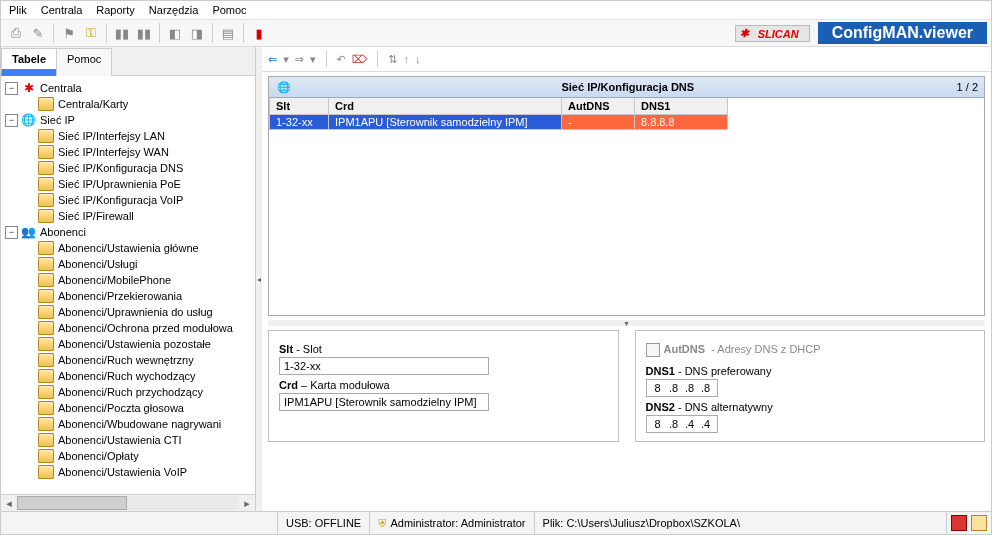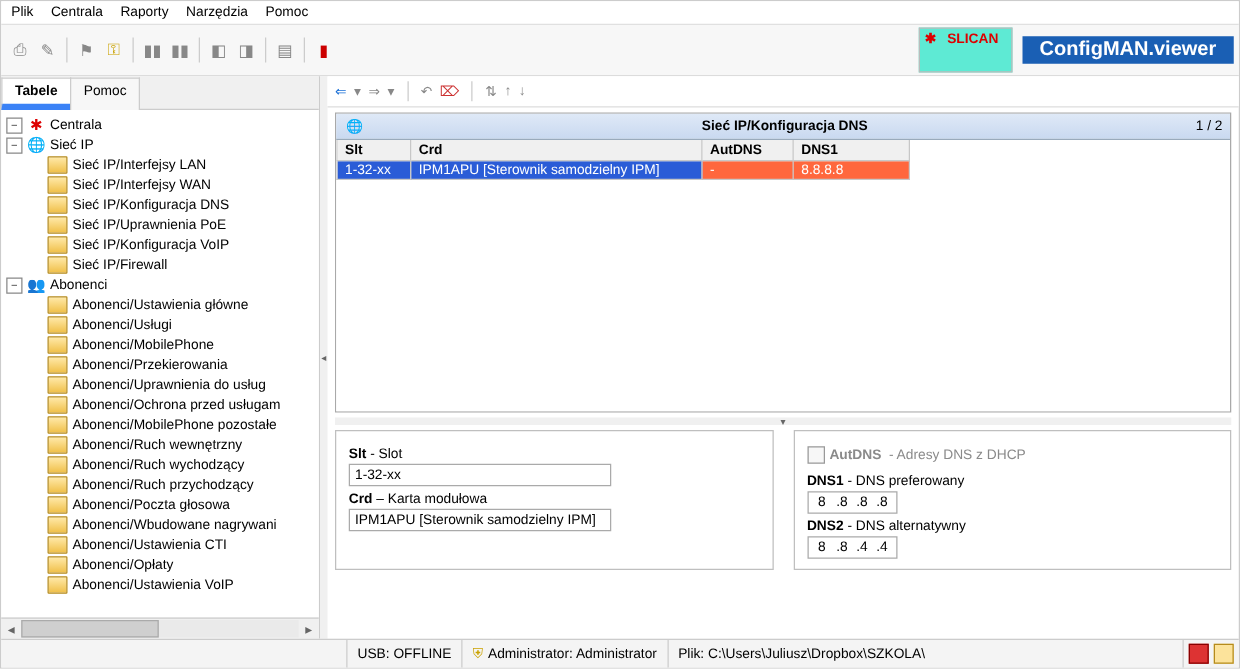--- a/index.html
+++ b/index.html
@@ -3,28 +3,28 @@
 <meta charset="utf-8">
 <style>
 html,body{margin:0;padding:0;font-family:Tahoma,Arial,sans-serif;font-size:11px;color:#000;background:#fff;overflow:hidden}
 .app{width:992px;height:535px;display:flex;flex-direction:column;border:1px solid #ccc;box-sizing:border-box;position:relative}
 .menubar{display:flex;gap:14px;padding:3px 8px;background:#fff;border-bottom:1px solid #e0e0e0}
 .menubar span{cursor:default}
 .toolbar{display:flex;align-items:center;padding:2px 4px;border-bottom:1px solid #dcdcdc;background:#f7f7f7}
 .toolbar .tb{width:20px;height:22px;margin:0 1px;display:inline-flex;align-items:center;justify-content:center;color:#888;font-size:13px}
 .toolbar .sep{width:1px;height:20px;background:#ccc;margin:0 4px}
 .brand{margin-left:auto;display:flex;align-items:center;gap:8px}
-.brand-logo{background:#5eead4;border:1px solid #bbb;color:#d00;font-weight:bold;padding:2px 10px 20px 22px;position:relative}
+.brand-logo{background:#e5e5e5;border:1px solid #bbb;color:#d00;font-weight:bold;font-style:italic;padding:2px 10px 1px 22px;position:relative}
 .brand-logo::before{content:"✱";position:absolute;left:4px;top:1px;color:#d00}
 .brand-app{background:#1a5fb4;color:#ffffff;font-size:16px;font-weight:bold;padding:2px 14px}
 .body{flex:1;display:flex;min-height:0}
 .left{width:254px;border-right:1px solid #ccc;display:flex;flex-direction:column;min-height:0}
 .tabs{display:flex;background:#f0f0f0;border-bottom:1px solid #ccc}
 .tab{padding:4px 10px;border:1px solid #ccc;border-bottom:none;background:#f7f7f7;margin-right:-1px;position:relative;top:1px}
-.tab.active{background:#fff;font-weight:bold;border-bottom:5px solid #3b82f6}
+.tab.active{background:#fff;font-weight:bold;border-bottom:7px solid #3b82f6}
 .tree{flex:1;overflow:auto;padding:4px 2px;background:#fff}
 .tree ul{list-style:none;margin:0;padding-left:16px}
 .tree>ul{padding-left:2px}
 .tree li{white-space:nowrap;padding:1px 0;display:flex;align-items:center;gap:4px}
 .tree li .exp{width:11px;height:11px;border:1px solid #888;display:inline-flex;align-items:center;justify-content:center;font-size:9px;line-height:1;background:#fff;color:#333}
 .tree li .sp{width:13px;display:inline-block}
 .tree .fold{width:14px;height:12px;background:linear-gradient(#ffe9a8,#f0c04a);border:1px solid #b58a1b;border-radius:1px;display:inline-block}
 .tree .rico{width:14px;height:14px;display:inline-flex;align-items:center;justify-content:center;font-size:12px}
 .scroll-x{height:16px;border-top:1px solid #ccc;background:#f0f0f0;display:flex;align-items:center}
 .scroll-x .tr{width:16px;text-align:center;color:#666}
@@ -103,20 +103,27 @@
         <div class="tab active">Tabele</div>
         <div class="tab">Pomoc</div>
       </div>
       <div class="tree" id="tree">
           <ul>
             <li style="padding-left:0px">
               <span class="exp">−</span>
               <span class="rico" style="color:#d00">✱</span>
               <span>Centrala</span>
             </li>
+            <ul>
+              <li style="padding-left:0px">
+                <span class="sp"></span>
+                <span class="fold"></span>
+                <span>Centrala/Karty</span>
+              </li>
+            </ul>
             <li style="padding-left:0px">
               <span class="exp">−</span>
               <span class="rico" style="color:#caa200">🌐</span>
               <span>Sieć IP</span>
             </li>
             <ul>
               <li style="padding-left:0px">
                 <span class="sp"></span>
                 <span class="fold"></span>
                 <span>Sieć IP/Interfejsy LAN</span>
@@ -174,26 +181,26 @@
                 <span>Abonenci/Przekierowania</span>
               </li>
               <li style="padding-left:0px">
                 <span class="sp"></span>
                 <span class="fold"></span>
                 <span>Abonenci/Uprawnienia do usług</span>
               </li>
               <li style="padding-left:0px">
                 <span class="sp"></span>
                 <span class="fold"></span>
-                <span>Abonenci/Ochrona przed usługam</span>
-              </li>
-              <li style="padding-left:0px">
-                <span class="sp"></span>
-                <span class="fold"></span>
-                <span>Abonenci/MobilePhone pozostałe</span>
+                <span>Abonenci/Ochrona przed modułowa</span>
+              </li>
+              <li style="padding-left:0px">
+                <span class="sp"></span>
+                <span class="fold"></span>
+                <span>Abonenci/Ustawienia pozostałe</span>
               </li>
               <li style="padding-left:0px">
                 <span class="sp"></span>
                 <span class="fold"></span>
                 <span>Abonenci/Ruch wewnętrzny</span>
               </li>
               <li style="padding-left:0px">
                 <span class="sp"></span>
                 <span class="fold"></span>
                 <span>Abonenci/Ruch wychodzący</span>

